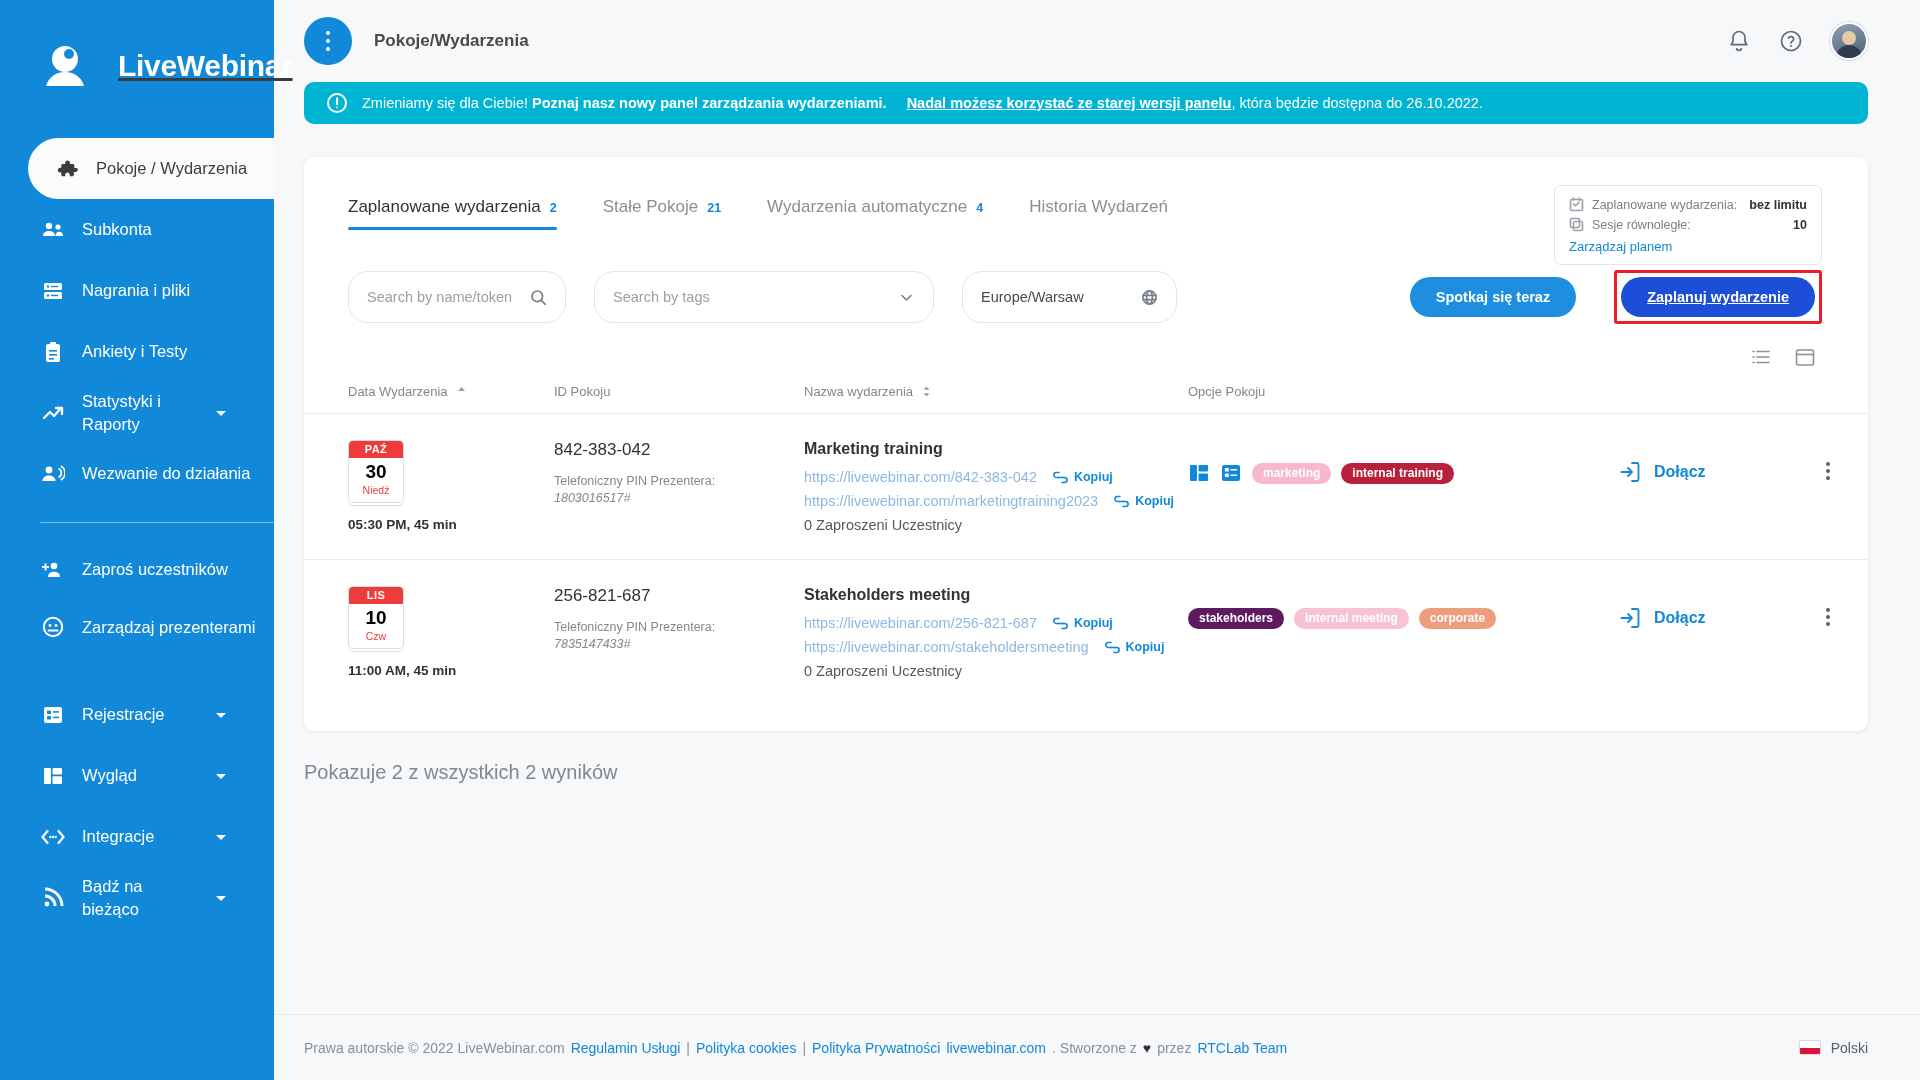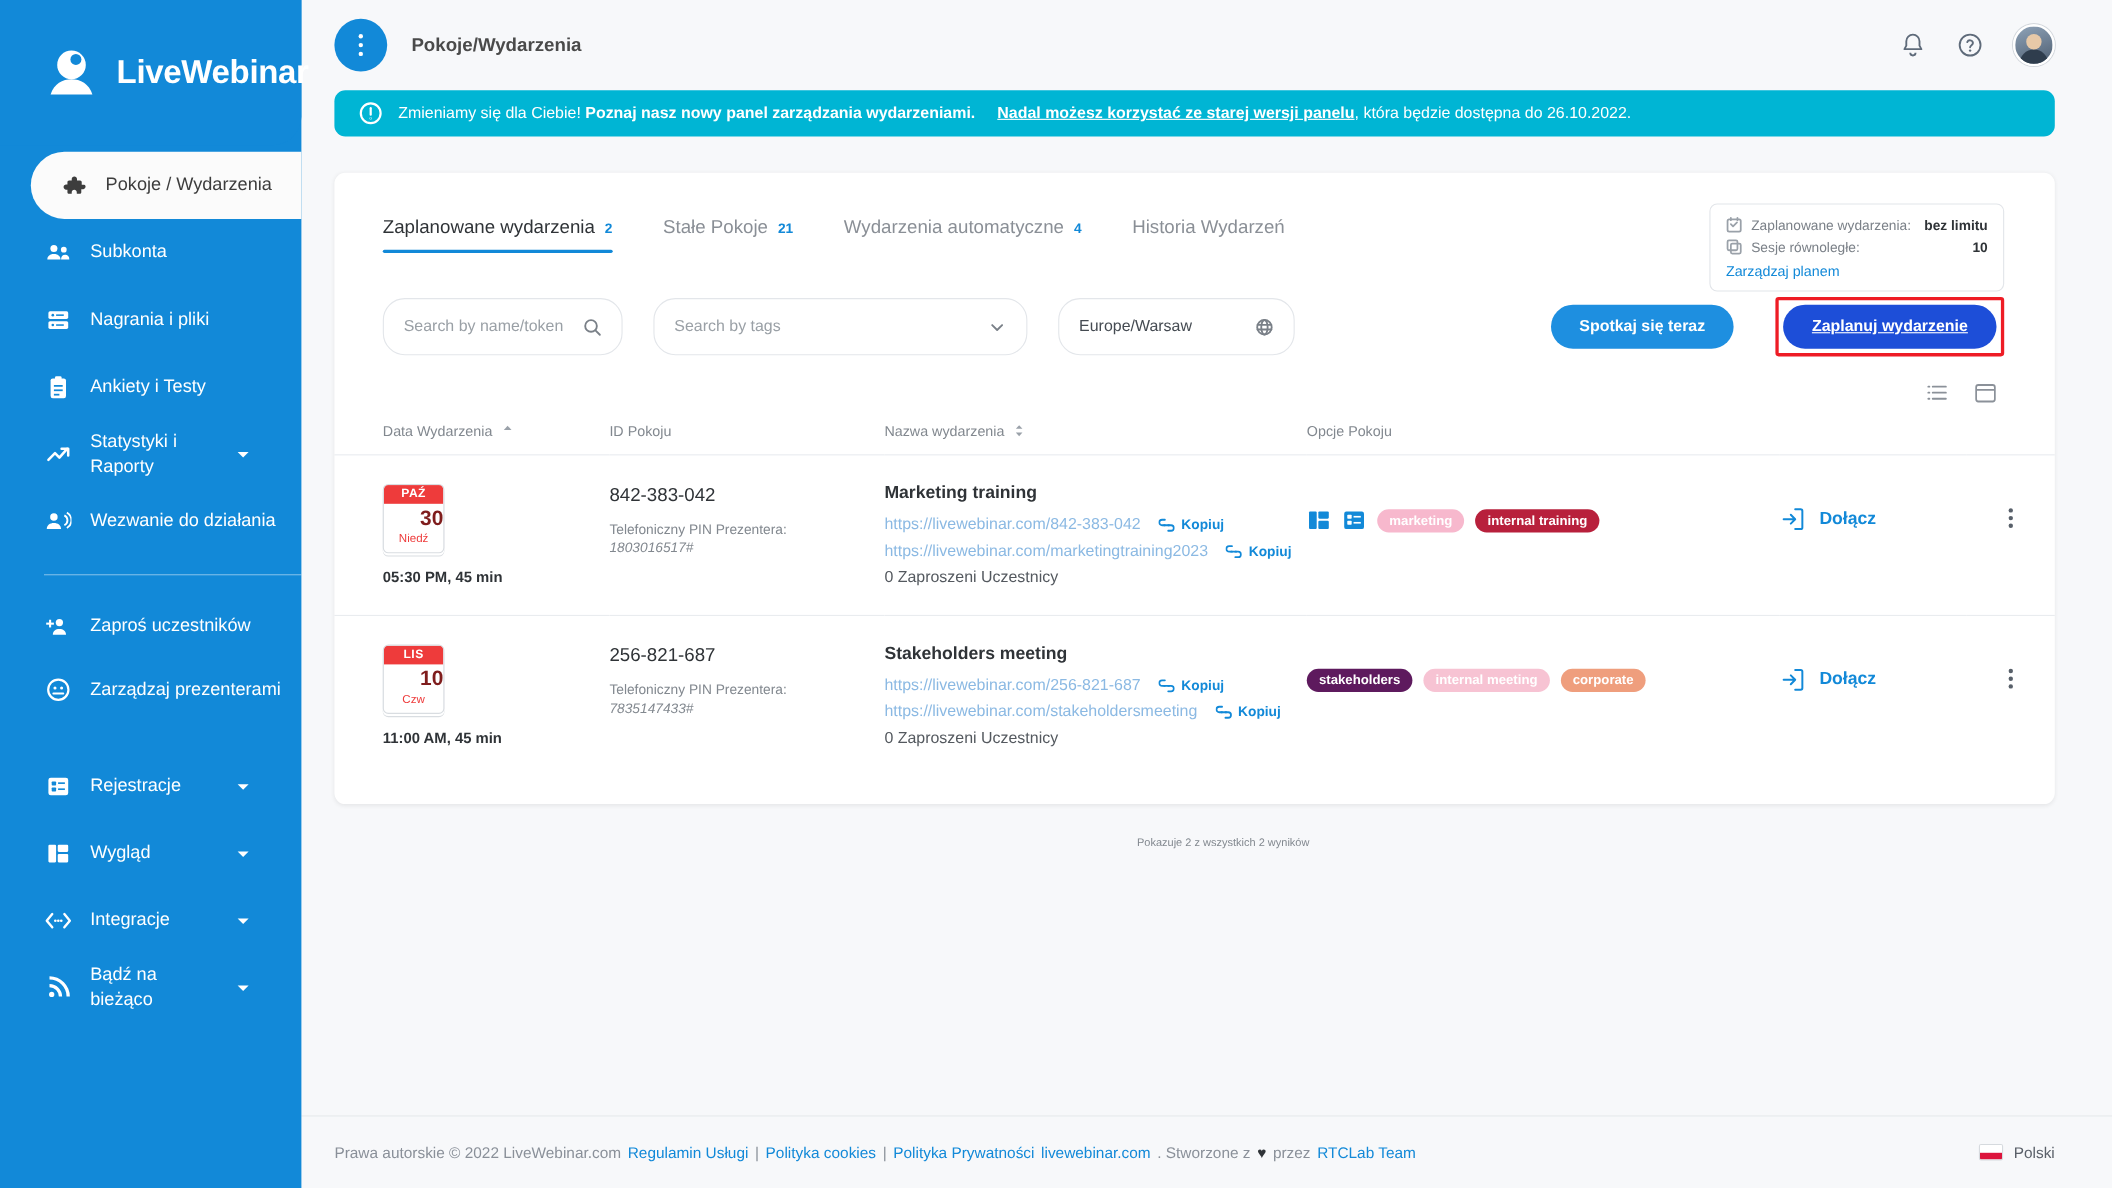--- a/index.html
+++ b/index.html
@@ -22,21 +22,22 @@
     position: relative;
     z-index: 5;
   }
   .logo-block {
     height: 132px;
     background: #1289d8;
     border-bottom-right-radius: 26px;
     display: flex;
     align-items: center;
     padding-left: 40px;
-    gap: 16px;
+    gap: 28px;
+    text-decoration: underline;
   }
   .logo-mark { width: 50px; height: 50px; flex: 0 0 50px; }
   .logo-text {
     color: #fff; font-size: 30px; font-weight: bold; letter-spacing: -0.3px;
   }
   .nav-section { padding-top: 6px; }
   .nav-divider {
     height: 1px; background: rgba(255,255,255,.45);
     margin: 18px 0 10px 40px;
   }
@@ -241,21 +242,21 @@
   .col-opts { width: 430px; }
   .col-join { width: 170px; }
   .col-menu { width: 80px; }
 
   .cal {
     width: 56px; border-radius: 5px; overflow: hidden;
     border: 1px solid #d9dde1; background: #fff;
     box-shadow: 0 2px 0 #fff, 0 3px 0 #d9dde1;
   }
   .cal .cm { background: #ee3b3b; color: #fff; font-size: 11px; font-weight: bold; text-align: center; padding: 2px 0 3px; letter-spacing: .4px; }
-  .cal .cd { text-align: right; font-size: 19px; font-weight: bold; color: #7f1d1d; padding: 3px 0 0; }
+  .cal .cd { text-align: center; font-size: 19px; font-weight: bold; color: #000000; padding: 3px 0 0; }
   .cal .cw { text-align: center; font-size: 10.5px; color: #ee3b3b; padding: 1px 0 6px; }
   .time-line { font-size: 13.5px; font-weight: bold; color: #2f3337; margin-top: 14px; white-space: nowrap; }
 
   .room-id { font-size: 17px; color: #2f3337; margin-bottom: 12px; }
   .pin-label { font-size: 12.5px; color: #82888f; line-height: 1.5; }
   .pin-value { font-size: 12.5px; color: #82888f; font-style: italic; }
 
   .ev-name { font-size: 16px; font-weight: bold; color: #2f3337; margin-bottom: 11px; }
   .url-row { display: flex; align-items: center; gap: 16px; margin-bottom: 8px; }
   .url { font-size: 14.5px; color: #8bb9e3; }
@@ -275,21 +276,21 @@
   .join {
     display: flex; align-items: center; gap: 12px;
     color: #1289d8; font-size: 16px; font-weight: bold; cursor: pointer;
     padding-top: 20px;
   }
   .join svg { width: 24px; height: 24px; fill: none; stroke: #1289d8; stroke-width: 1.8; }
   .rowmenu { padding-top: 22px; cursor: pointer; display: flex; flex-direction: column; align-items: center; gap: 3px; }
   .rowmenu .d { width: 4px; height: 4px; border-radius: 50%; background: #5a6personal; }
   .rowmenu .d { background: #58606a; }
 
-  .results { padding: 30px 0 0 30px; font-size: 10px; color: #82888f; text-align: center; }
+  .results { padding: 30px 0 0 30px; font-size: 20px; color: #82888f; }
 
   
   .footer {
     margin-top: auto;
     border-top: 1px solid #e6e9ec;
     height: 66px;
     display: flex; align-items: center;
     padding: 0 52px 0 30px;
     font-size: 14px;
     color: #8a9099;

